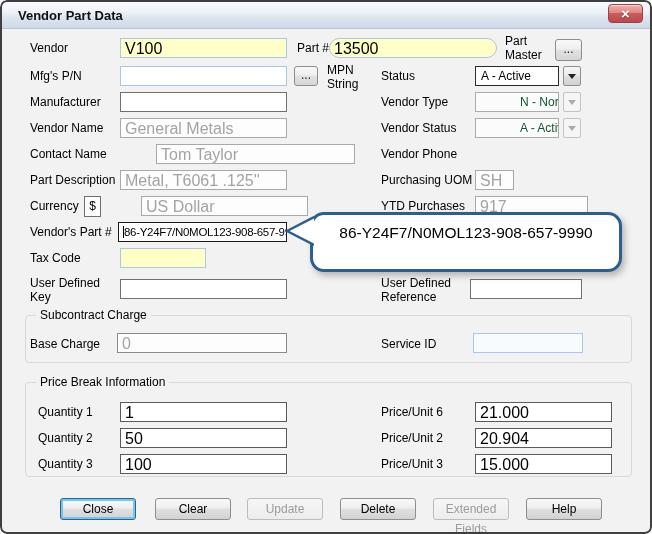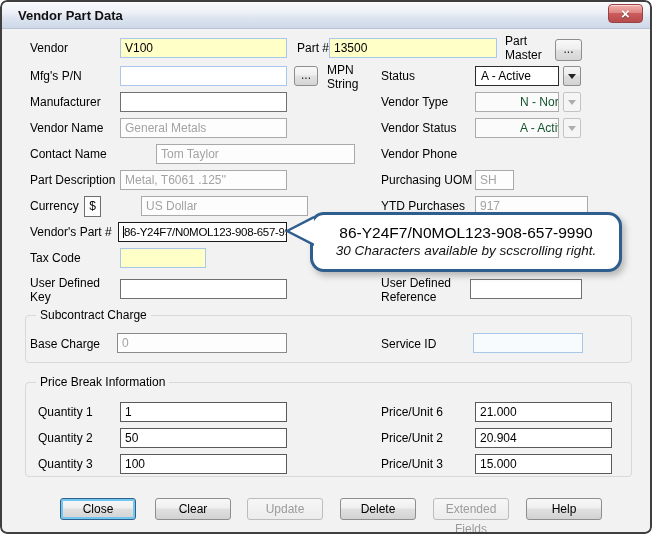--- a/index.html
+++ b/index.html
@@ -36,21 +36,21 @@
   }
 
   .row-label {
     position:absolute; font-size:12px; color:#000;
     white-space:pre-line; line-height:14px;
   }
   .group-title-label { font-size:12px; color:#000; }
 
   .tb {
     position:absolute; height:20px; background:#FFFFFF; border:1px solid #707070;
-    font-size:12px; color:#000; padding:2px 4px; overflow:hidden; white-space:nowrap;
+    font-size:16px; color:#000; padding:2px 4px; overflow:hidden; white-space:nowrap;
     line-height:15px;
   }
   .tb.yellow { background:#FFFFC8; border-color:#A9C7E8; }
   .tb.blueborder { border-color:#A9C7E8; }
   .tb.dis { border-color:#A9A9A9; color:#A3A3A3; background:#FDFDFD; }
   .tb.dis-dark { border-color:#8A8A8A; color:#A3A3A3; background:#FDFDFD; }
   .tb.focused { border-color:#1A1A1A; }
   .tb.clip { font-size:11.5px; letter-spacing:-0.3px; }
   .tb.svc { border-color:#A9C7E8; background:#F8FBFE; }
   .caret { display:inline-block; width:1px; height:12px; background:#000; vertical-align:-2px; }
@@ -116,21 +116,21 @@
   <div class="titlebar">
     <span class="title">Vendor Part Data</span>
   </div>
   <div class="win-close">
     <span class="x">×</span>
   </div>
 
   <span class="row-label" style="left:30px; top:41px;">Vendor</span>
   <div class="tb yellow" style="left:120px; top:38px; width:167px;">V100</div>
   <span class="row-label" style="left:297px; top:41px;">Part #</span>
-  <div class="tb yellow" style="left:329px; top:38px; width:168px;">13500</div>
+  <div class="tb yellow" style="left:329px; top:38px; width:168px;border-radius:10px;">13500</div>
   <span class="row-label" style="left:505px; top:34px;">Part
 Master</span>
   <div class="mini-btn" style="left:555px; top:39px; width:27px; height:22px; line-height:18px;">...</div>
 
   <span class="row-label" style="left:30px; top:69px;">Mfg's P/N</span>
   <div class="tb blueborder" style="left:120px; top:66px; width:167px;"></div>
   <div class="mini-btn" style="left:294px; top:66px; width:24px; height:20px; line-height:16px;">...</div>
   <span class="row-label" style="left:327px; top:63px;">MPN
 String</span>
   <span class="row-label" style="left:381px; top:69px;">Status</span>
@@ -168,21 +168,20 @@
   <div class="cur-btn" style="left:84px; top:196px; width:17px; height:21px;">$</div>
   <div class="tb dis" style="left:120px; top:196px; width:167px;margin-left:21px;">US Dollar</div>
   <span class="row-label" style="left:381px; top:199px;">YTD Purchases</span>
   <div class="tb dis" style="left:475px; top:196px; width:113px;">917</div>
 
   <span class="row-label" style="left:30px; top:225px;">Vendor's Part #</span>
   <div class="tb focused clip" style="left:118px; top:222px; width:169px;"><span class="caret"></span><span>86-Y24F7/N0MOL123-908-657-9990</span></div>
 
   <div class="callout">
     <div class="l1">86-Y24F7/N0MOL123-908-657-9990</div>
-    <div class="l2">30 Characters available by scscrolling right.</div>
   </div>
   <svg class="callout-tail" width="28" height="34">
     <path d="M28,3 L1,17 L28,31" fill="#ffffff" stroke="#2E5E8E" stroke-width="2.5" stroke-linejoin="round"></path>
   </svg>
 
   <span class="row-label" style="left:30px; top:251px;">Tax Code</span>
   <div class="tb yellow" style="left:120px; top:248px; width:86px;"></div>
 
   <span class="row-label" style="left:30px; top:276px;">User Defined
 Key</span>

